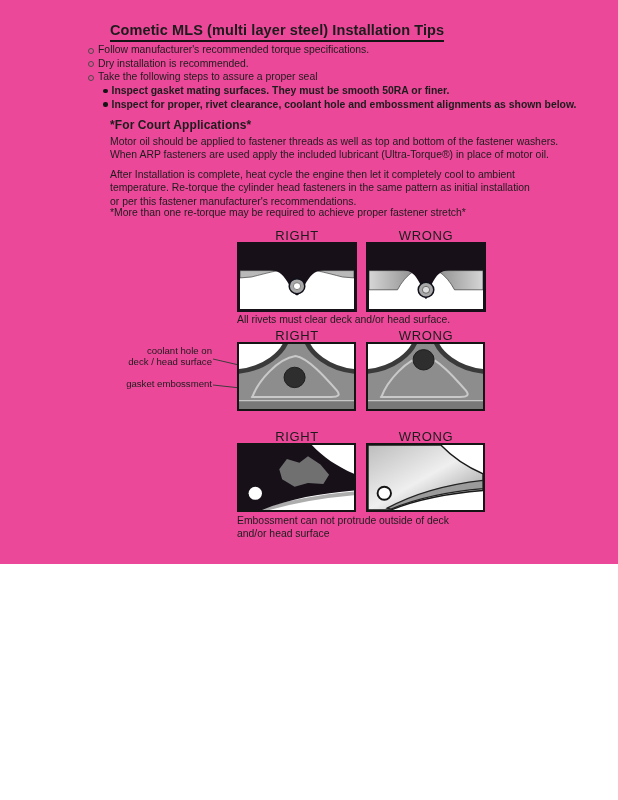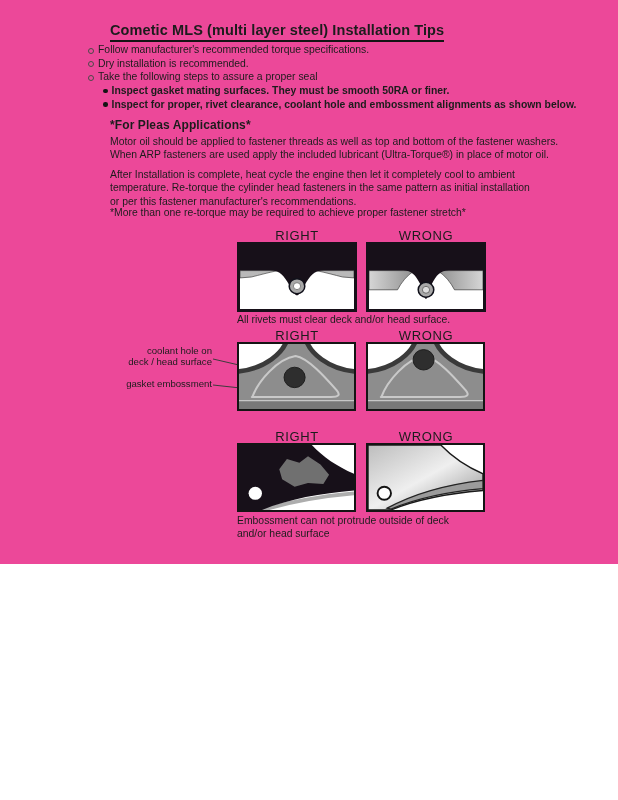--- a/index.html
+++ b/index.html
@@ -55,21 +55,21 @@
     <div class="brow indent">
       <span class="mark-f"></span>
       <span>Inspect gasket mating surfaces.  They must be smooth 50RA or finer.</span>
     </div>
     <div class="brow indent">
       <span class="mark-f"></span>
       <span>Inspect for proper, rivet clearance, coolant hole and embossment alignments as shown below.</span>
     </div>
   </div>
 
-  <div class="abs sechead" style="left:110px;top:118px;">*For Pleas Applications*</div>
+  <div class="abs sechead" style="left:110px;top:118px;">*For Court Applications*</div>
   <div class="abs para" style="left:110px;top:135px;">Motor oil should be applied to fastener threads as well as top and bottom of the fastener washers.
 When ARP fasteners are used apply the included lubricant (Ultra-Torque®) in place of motor oil.</div>
   <div class="abs para" style="left:110px;top:168px;">After Installation is complete, heat cycle the engine then let it completely cool to ambient
 temperature. Re-torque the cylinder head fasteners in the same pattern as initial installation
 or per this fastener manufacturer's recommendations.</div>
   <div class="abs para" style="left:110px;top:206px;">*More than one re-torque may be required to achieve proper fastener stretch*</div>
 
   <div class="abs dlabel" style="left:237px;top:228px;">RIGHT</div>
   <div class="abs dlabel" style="left:366px;top:228px;">WRONG</div>
 

